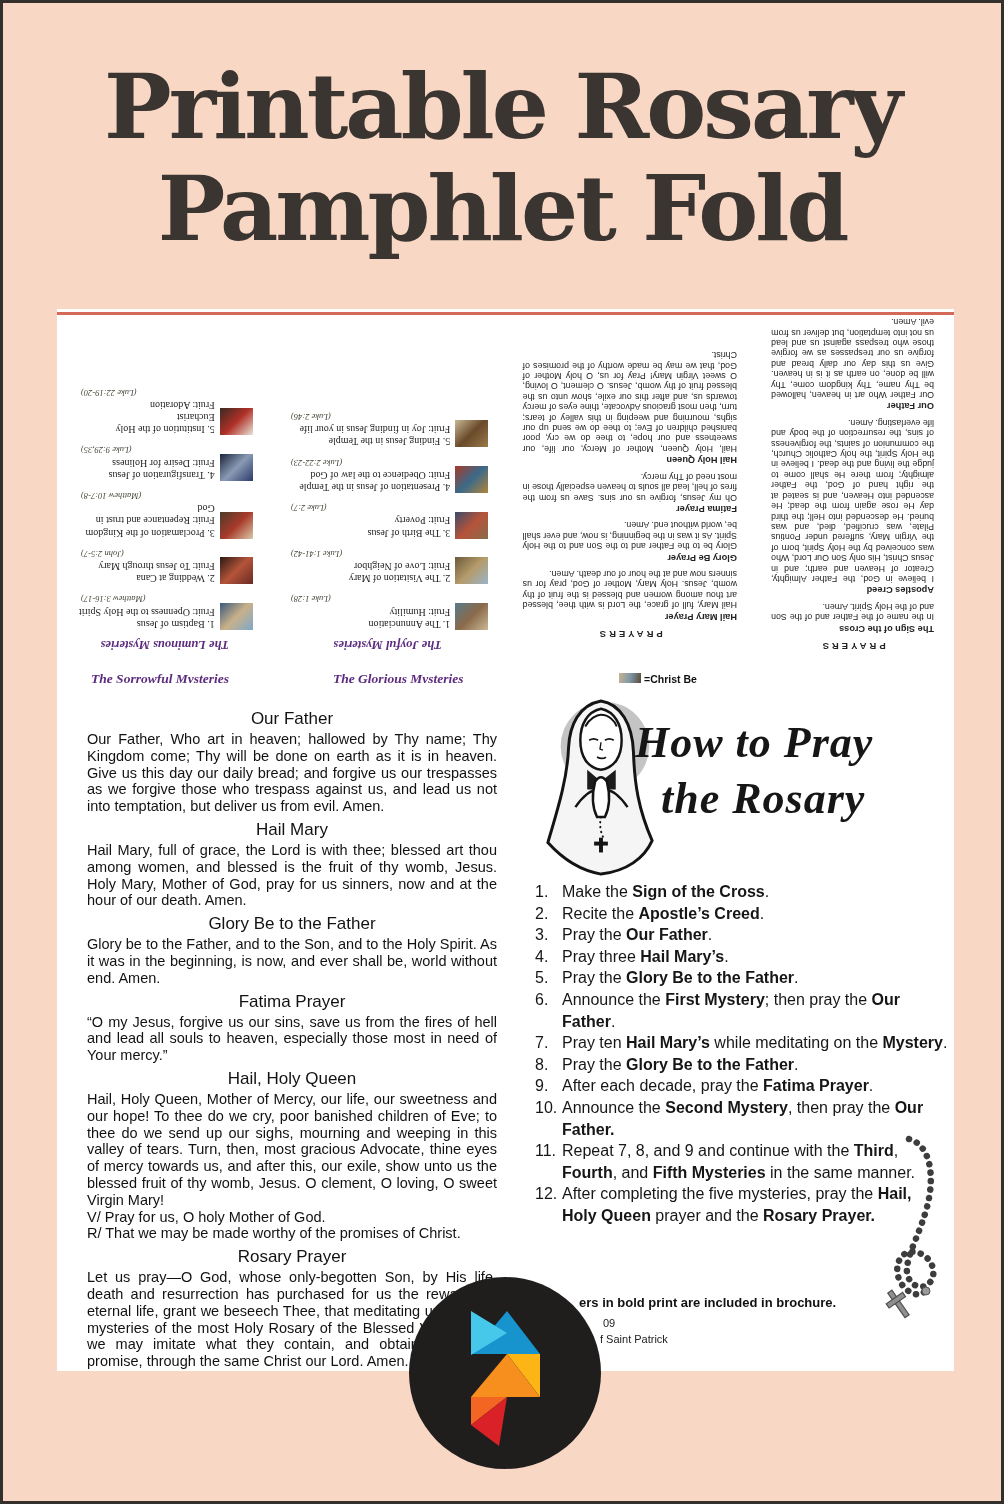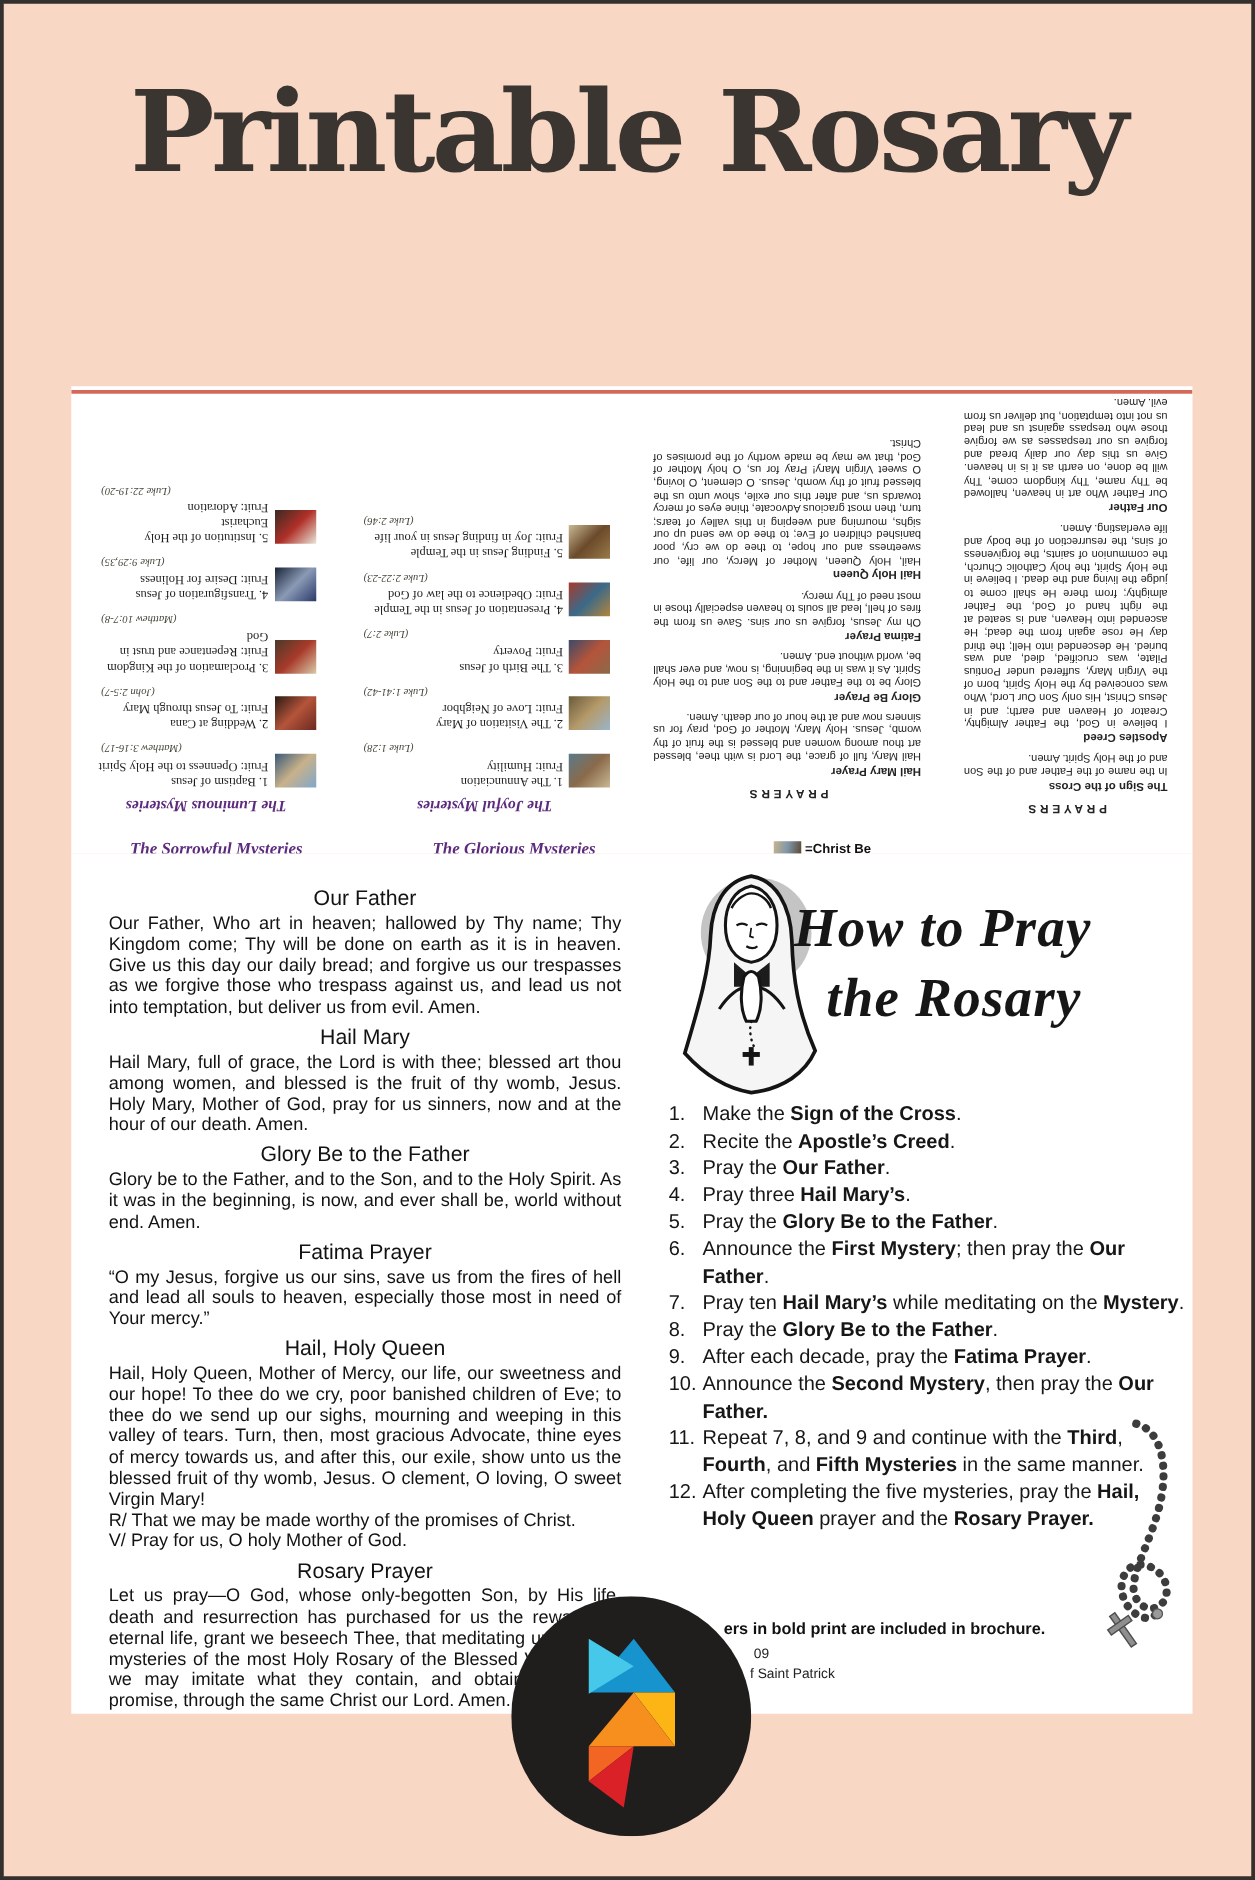--- a/index.html
+++ b/index.html
@@ -31,21 +31,21 @@
   .pcol-myst{font-family:"Liberation Serif",serif;font-size:10px;line-height:12.2px;color:#1c1c1c;}
   .mhead{font-style:italic;font-weight:700;text-align:center;color:#5d2b7e;font-size:12.5px;margin-bottom:9px;
          font-family:"Liberation Serif",serif;}
   .mentry{display:flex;gap:5px;margin-bottom:9px;}
   .mimg{flex:0 0 33px;height:27px;}
   .mtxt{flex:1;}
   .mref{font-style:italic;font-size:8.5px;text-align:right;color:#46463a;padding-right:4px;}
   
   .cutrow{position:absolute;left:0;top:352px;width:100%;height:22px;overflow:hidden;}
   .cut-head{position:absolute;font-family:"Liberation Serif",serif;font-style:italic;font-weight:700;
-            font-size:13.5px;color:#5d2b7e;top:10px;white-space:nowrap;margin-left:13px;}
+            font-size:13.5px;color:#5d2b7e;top:10px;white-space:nowrap;}
   .cut-head-1{left:34px;} .cut-head-2{left:276px;}
   .cut-frag{position:absolute;left:562px;top:12px;display:flex;align-items:flex-start;gap:3px;
             font-weight:700;font-size:10.5px;color:#111;}
   .frag-img{width:22px;height:12px;background:linear-gradient(100deg,#c8b48e,#7e96a8,#5a4632);}
   
   .sheet-col{position:absolute;left:30px;top:26px;width:410px;color:#121212;}
   .ssec{margin-bottom:5px;}
   .shead{font-size:17px;font-weight:400;text-align:center;margin:0 0 2px 0;}
   .sbody{font-size:14.5px;line-height:16.8px;text-align:justify;}
   .sline{font-size:14.5px;line-height:16.8px;}
@@ -68,20 +68,21 @@
   
   .logo{position:absolute;left:406px;top:1274px;width:192px;height:192px;z-index:5;}
 </style>
 </head>
 <body>
 
 <div class="page">
 
   <div class="pin-title">
     <div>Printable Rosary</div>
+    <div>Pamphlet Fold</div>
   </div>
 
   <div class="doc doc-top">
     <div class="crease"></div>
     <div class="pamphlet-rot">
       <div class="pcol pcol-pray pcol-a" id="pcol-prayers-1">
         <div class="phead">PRAYERS</div>
 
   <div class="psec">
     <div class="ptitle">The Sign of the Cross</div>
@@ -247,22 +248,22 @@
         </section>
 
   <section class="ssec">
     <h3 class="shead">Fatima Prayer</h3>
   <div class="sbody">“O my Jesus, forgive us our sins, save us from the fires of hell and lead all souls to heaven, especially those most in need of Your mercy.”</div>
         </section>
 
   <section class="ssec">
     <h3 class="shead">Hail, Holy Queen</h3>
   <div class="sbody">Hail, Holy Queen, Mother of Mercy, our life, our sweetness and our hope!  To thee do we cry, poor banished children of Eve; to thee do we send up our sighs, mourning and weeping in this valley of tears.  Turn, then, most gracious Advocate, thine eyes of mercy towards us, and after this, our exile, show unto us the blessed fruit of thy womb, Jesus.  O clement, O loving, O sweet Virgin Mary!</div>
+          <div class="sline">V/ Pray for us, O holy Mother of God.</div>
           <div class="sline">R/ That we may be made worthy of the promises of Christ.</div>
-          <div class="sline">V/ Pray for us, O holy Mother of God.</div>
         </section>
 
   <section class="ssec">
     <h3 class="shead">Rosary Prayer</h3>
   <div class="sbody">Let us pray—O God, whose only-begotten Son, by His life, death and resurrection has purchased for us the rewards of eternal life, grant we beseech Thee, that meditating upon these mysteries of the most Holy Rosary of the Blessed Virgin Mary, we may imitate what they contain, and obtain what they promise, through the same Christ our Lord.  Amen.</div>
         </section>
 </div>
 
     <div class="howto">
 

